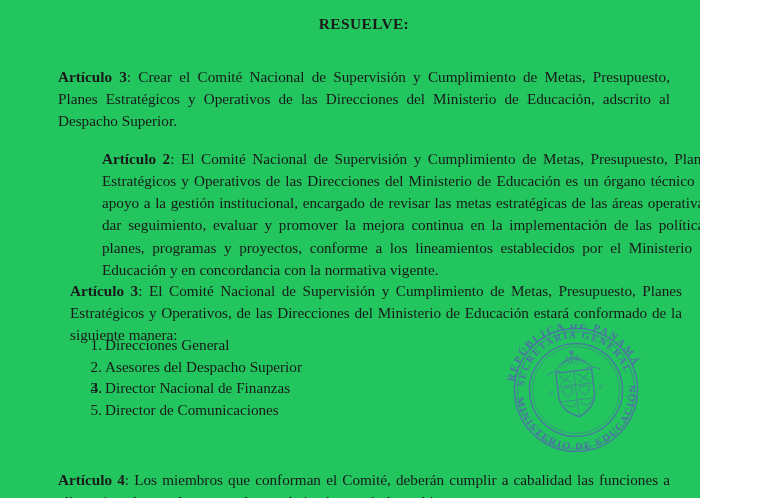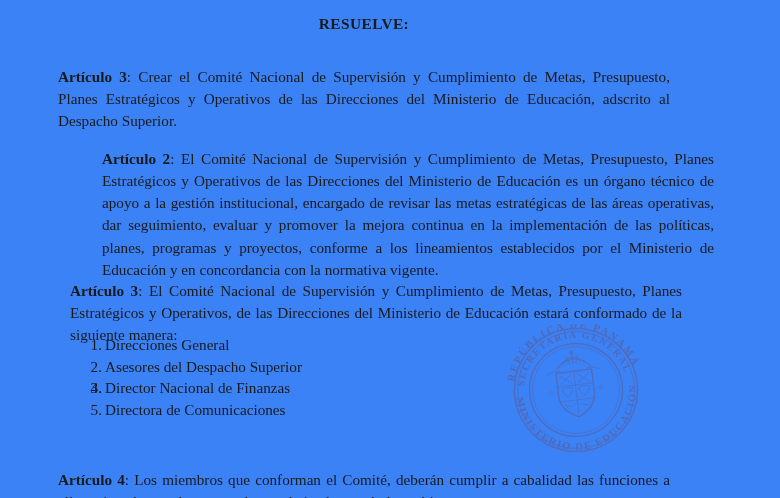--- a/index.html
+++ b/index.html
@@ -11,23 +11,23 @@
     width: 780px;
     height: 498px;
     background: #ffffff;
     font-family: "Liberation Serif", "DejaVu Serif", serif;
     color: #1a1a1a;
     overflow: hidden;
   }
 
   #page {
     position: relative;
-    width: 780px;
+    width: 700px;
     height: 498px;
-    background: #3b82f6;
+    background: #22c55e;
     overflow: hidden;
     text-decoration: underline;
   }
 
   
   .doc-body {
     position: absolute;
     left: 58px;
     top: 0;
     width: 612px;   
@@ -146,21 +146,21 @@
 
     <p class="para" id="para-art3">
       <span class="art-label">Artículo 3</span><span>: </span><span>El Comité Nacional de Supervisión y Cumplimiento de Metas, Presupuesto, Planes Estratégicos y Operativos, de las Direcciones del Ministerio de Educación estará conformado de la siguiente manera:</span>
     </p>
 
     <ol class="member-list" id="member-list">
         <li><span class="num">1.</span><span>Direcciones General</span></li>
         <li><span class="num">2.</span><span>Asesores del Despacho Superior</span></li>
         <li><span class="num">3.</span></li>
         <li><span class="num">4.</span><span>Director Nacional de Finanzas</span></li>
-        <li><span class="num">5.</span><span>Directora de Comunicaciones</span></li>
+        <li><span class="num">5.</span><span>Director de Comunicaciones</span></li>
       </ol>
 
     <p class="para para-last-natural" id="para-art4">
       <span class="art-label">Artículo 4</span><span>: </span><span>Los miembros que conforman el Comité, deberán cumplir a cabalidad las funciones a ellos asignadas en el presente decreto bajo altos estándares éticos.</span>
     </p>
 
   </div>
 
   <div id="seal">
     <svg viewBox="0 0 146 128" xmlns="http://www.w3.org/2000/svg" aria-hidden="true">

